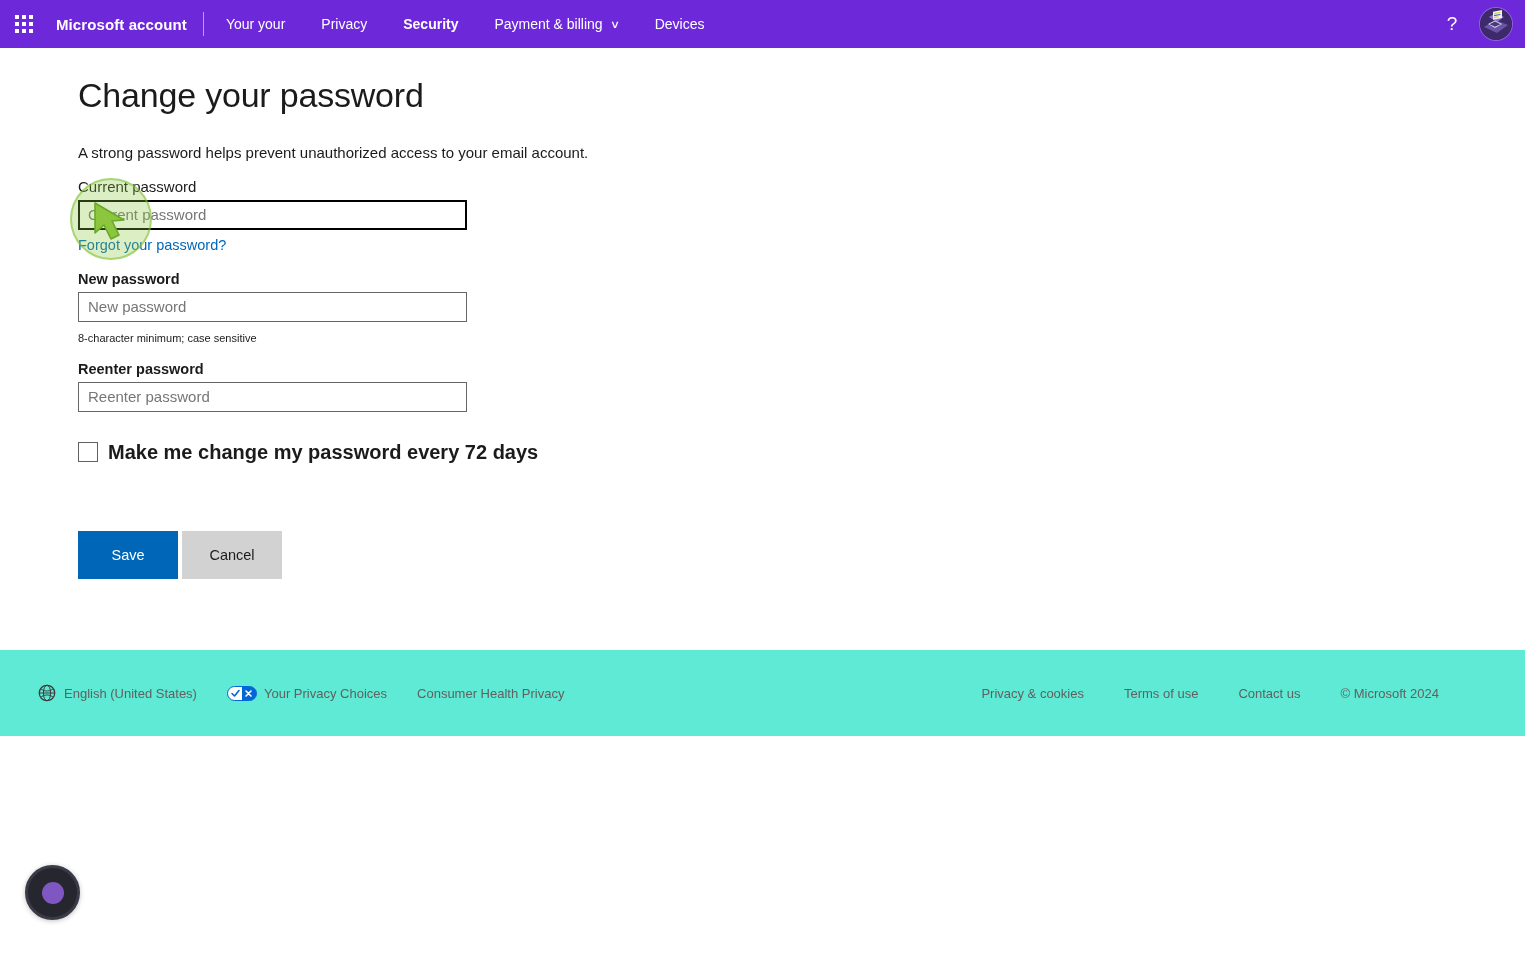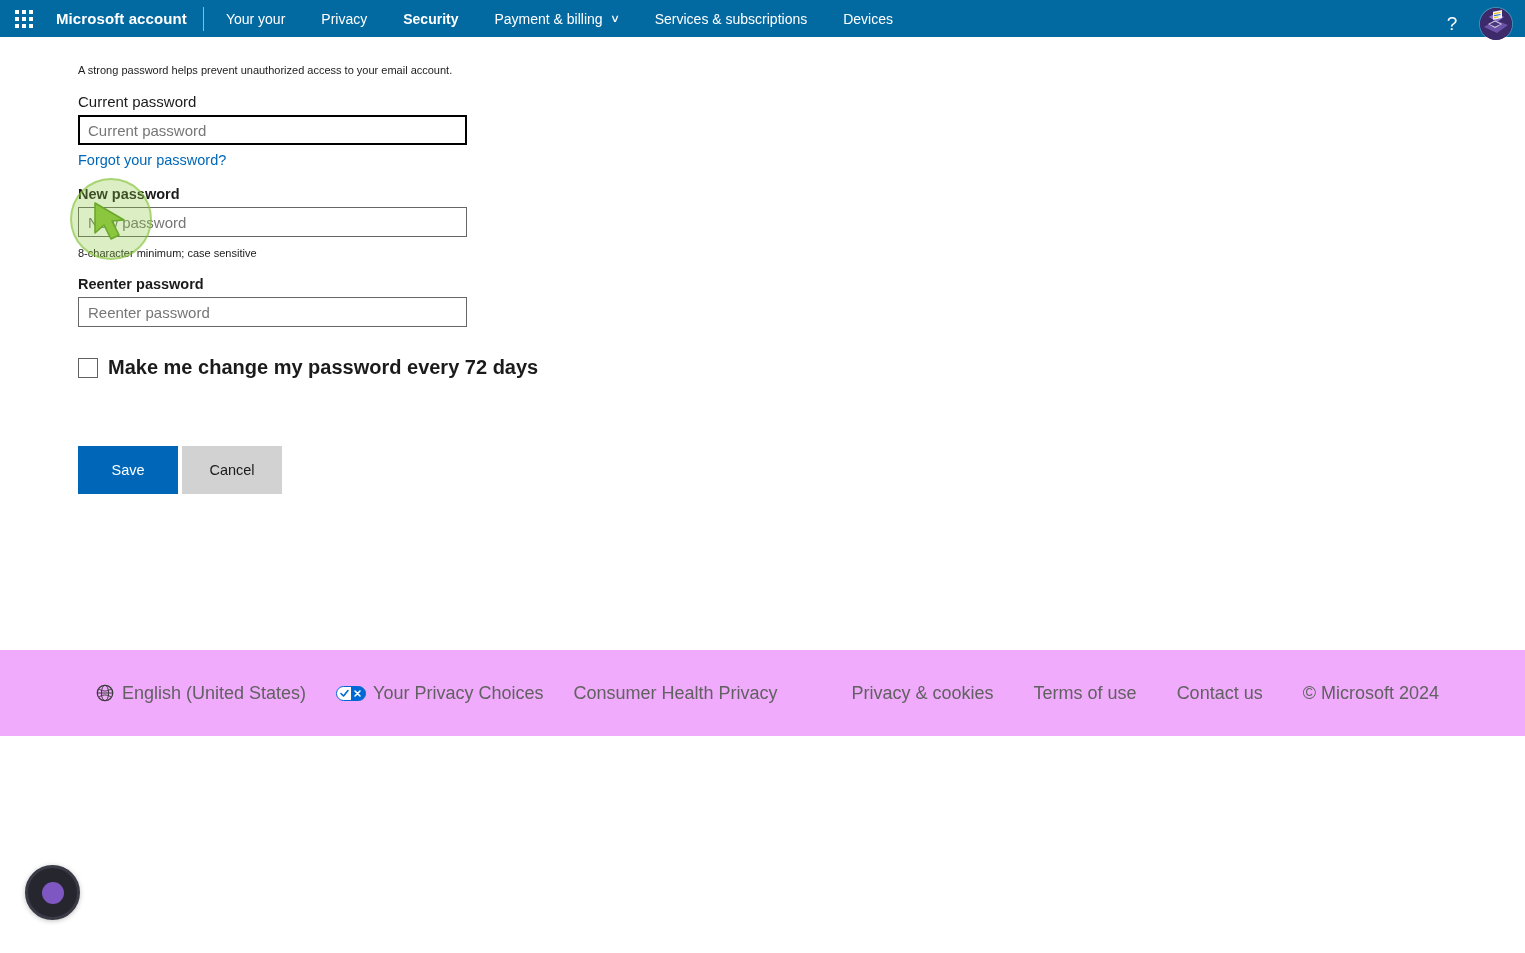--- a/index.html
+++ b/index.html
@@ -8,22 +8,22 @@
     margin: 0; padding: 0;
     width: 1525px; height: 953px;
     background: #ffffff;
     font-family: "Liberation Sans", "DejaVu Sans", sans-serif;
     -webkit-font-smoothing: antialiased;
     overflow: hidden;
   }
 
   
   .ms-header {
-    height: 37px;
-    background: #0369a1;
+    height: 48px;
+    background: #6d28d9;
     display: flex;
     align-items: center;
     position: relative;
     color: #ffffff;
   }
   .waffle {
     width: 48px; height: 48px;
     display: flex; align-items: center; justify-content: center;
     cursor: pointer;
   }
@@ -106,21 +106,21 @@
   }
   .page-title {
     font-size: 34px;
     font-weight: 300;
     color: #1b1b1b;
     margin: 26px 0 0 0;
     letter-spacing: -0.2px;
     line-height: 1.25;
   }
   .subtitle {
-    font-size: 11px;
+    font-size: 15px;
     color: #1b1b1b;
     margin: 27px 0 0 0;
   }
   .field-label {
     font-size: 15px;
     color: #1b1b1b;
     margin: 17px 0 5px 0;
   }
   .field-label.strong { font-weight: bold; font-size: 14.5px; }
 
@@ -191,25 +191,25 @@
   }
   .btn-primary { background: #0067b8; color: #ffffff; }
   .btn-secondary { background: #d2d2d2; color: #1b1b1b; margin-left: 4px; }
 
   
   .footer {
     position: absolute;
     left: 0; top: 650px;
     width: 1525px;
     height: 86px;
-    background: #f0abfc;
-    display: flex;
-    align-items: center;
-    padding: 0 86px 0 96px;
-    font-size: 18px;
+    background: #5eead4;
+    display: flex;
+    align-items: center;
+    padding: 0 86px 0 38px;
+    font-size: 13px;
     color: #616161;
   }
   .footer-left { display: flex; align-items: center; }
   .footer-right { display: flex; align-items: center; margin-left: auto; text-align: center; }
   .f-link {
     color: #616161;
     text-decoration: none;
     white-space: nowrap;
     cursor: pointer;
   }
@@ -283,23 +283,20 @@
     </a>
     <a class="nav-item">
       <span>Privacy</span>
     </a>
     <a class="nav-item selected">
       <span>Security</span>
     </a>
     <a class="nav-item">
       <span>Payment &amp; billing</span>
       <span class="chev">∨</span>
-    </a>
-    <a class="nav-item">
-      <span>Services &amp; subscriptions</span>
     </a>
     <a class="nav-item">
       <span>Devices</span>
     </a>
   </nav>
 
   <div class="header-right">
     <div class="help-btn">?</div>
     <div class="avatar">
       <svg viewBox="0 0 32 32">
@@ -312,20 +309,21 @@
         <rect x="14" y="11.5" width="4.5" height="1.1" fill="#f0c419" transform="skewY(-10)"></rect>
         <path d="M8 16 L15 12.5 L22 16 L15 20 Z" fill="#d9d4ea"></path>
         <path d="M9.5 16.2 L15 13.5 L20.5 16.2 L15 18.8 Z" fill="#4a3a7d"></path>
       </svg>
     </div>
   </div>
 </div>
 
 <div class="page">
 
+  <h1 class="page-title">Change your password</h1>
 
   <p class="subtitle">A strong password helps prevent unauthorized access to your email account.</p>
 
   
   <div class="field-label">Current password</div>
   <input class="txt focused" type="text" placeholder="Current password" style="">
 
   <a class="link">Forgot your password?</a>
 
   

